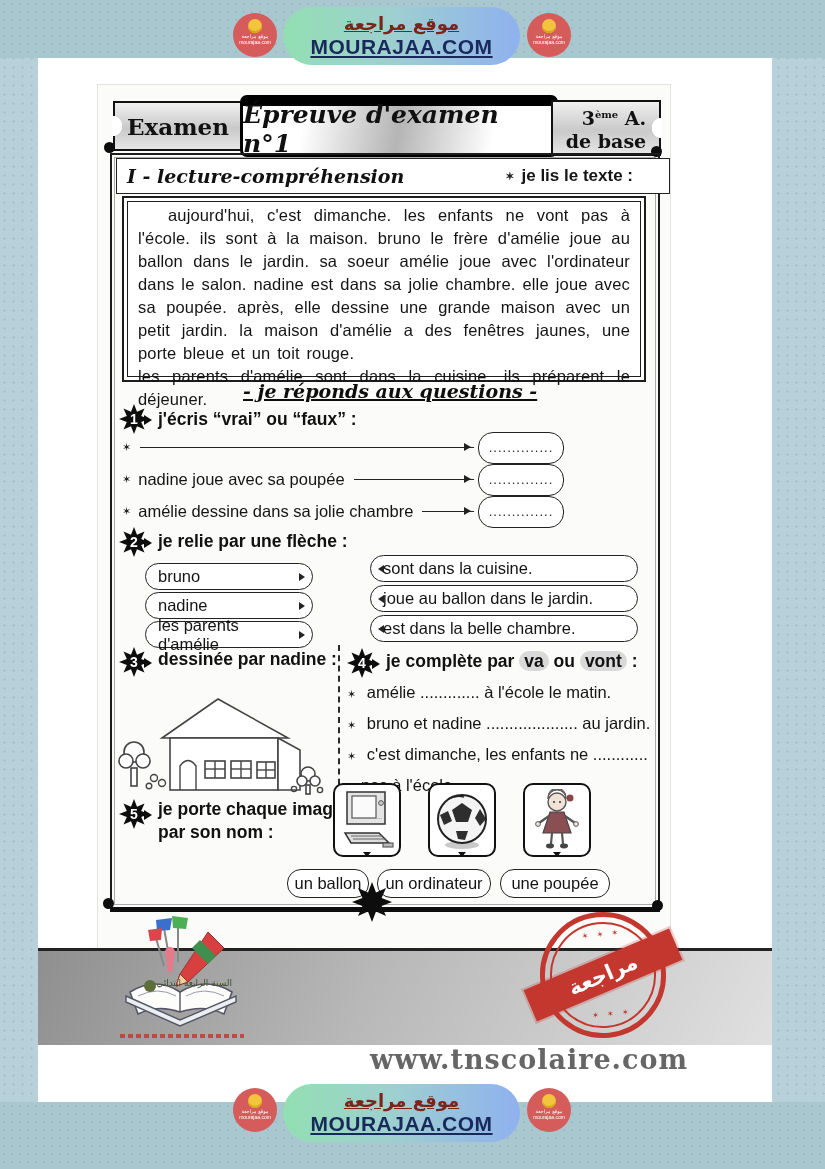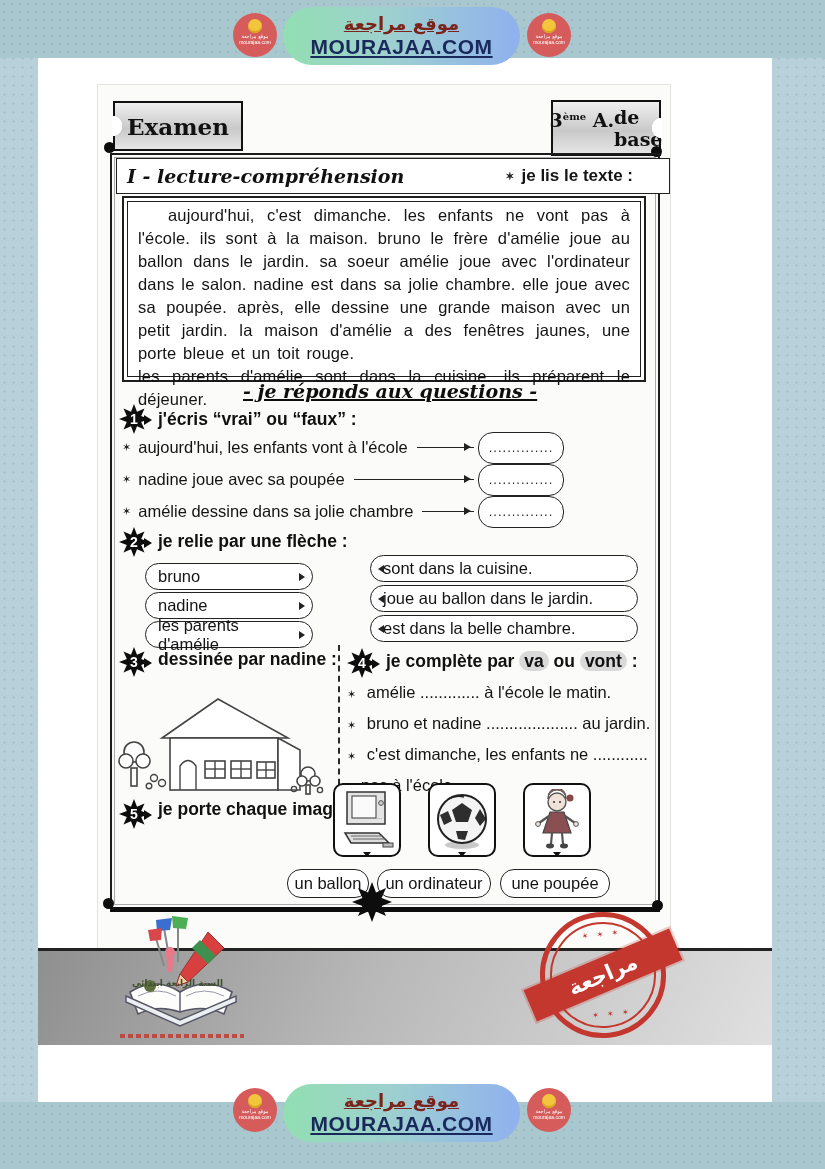--- a/index.html
+++ b/index.html
@@ -43,21 +43,21 @@
     width:18px;height:30px;background:radial-gradient(circle at left center,#fff 10px,transparent 10.5px);}
   .notch-r::after{content:"";position:absolute;right:-3px;top:50%;transform:translateY(-50%);
     width:18px;height:30px;background:radial-gradient(circle at right center,#fff 10px,transparent 10.5px);}
   .ribbon-left-label{font-family:"DejaVu Serif",serif;font-weight:bold;font-size:23px;color:#111;}
   .ribbon-center{background:#fff;border:3px solid #000;border-radius:7px;
     display:flex;align-items:center;justify-content:center;
     background-image:linear-gradient(180deg,#000 0 8px,rgba(0,0,0,0) 8px),
       linear-gradient(100deg,rgba(255,255,255,0) 20%,rgba(120,120,120,.55) 50%,rgba(255,255,255,0) 80%);}
   .ribbon-center-title{font-family:"DejaVu Serif",serif;font-style:italic;font-weight:bold;
     font-size:25px;color:#101010;padding-top:6px;}
-  .grade{display:flex;align-items:flex-start;line-height:22px;
+  .grade{display:flex;flex-direction:column;align-items:flex-end;line-height:22px;
     font-family:"DejaVu Serif",serif;font-weight:bold;font-size:19px;color:#111;}
   .grade sup{font-size:10px;}
   .corner-dot{width:11px;height:11px;border-radius:50%;background:#0d0d0d;}
 
   
   .exam-frame{border:2px solid #1c1c1c;border-bottom:5px solid #0d0d0d;background:transparent;}
   .exam-frame::before{content:"";position:absolute;inset:2px;border:1px solid #aaa;pointer-events:none;}
   .title-row{border:1.5px solid #222;display:flex;align-items:center;padding:0 10px;background:#fff;}
   .section-title{font-family:"DejaVu Serif",serif;font-style:italic;font-weight:bold;font-size:19px;color:#111;}
   .read-label{margin-left:auto;margin-right:26px;font-weight:bold;font-size:17px;color:#151515;display:flex;align-items:center;gap:7px;}
@@ -111,22 +111,22 @@
   .label-stad{border:1.7px solid #222;border-radius:14px;background:#fff;height:29px;box-sizing:border-box;
     display:flex;align-items:center;justify-content:center;font-size:16.5px;color:#141414;}
 
   .frame-star{width:40px;height:40px;background:#0d0d0d;
     clip-path:polygon(50% 0%,60% 26%,85% 15%,74% 40%,100% 50%,74% 60%,85% 85%,60% 74%,50% 100%,40% 74%,15% 85%,26% 60%,0% 50%,26% 40%,15% 15%,40% 26%);}
 
   
   .scan-band{background:linear-gradient(115deg,#8f8f8f 0%,#b8b8b8 45%,#e0e0e0 100%);
     border-top:3px solid #222;}
   .tn-logo{width:140px;height:126px;display:flex;flex-direction:column;align-items:center;}
-  .logo-cap{position:absolute;top:62px;left:20px;width:100px;text-align:left;
-    font-size:9px;color:#41502e;font-weight:bold;}
+  .logo-cap{position:absolute;top:62px;left:20px;width:100px;text-align:right;
+    font-size:9px;color:#41502e;font-weight:normal;}
   .logo-url-line{position:absolute;bottom:4px;left:8px;width:124px;height:4px;opacity:.85;
     background:repeating-linear-gradient(90deg,#c23a32 0 5px,transparent 5px 8px);}
   .stamp{width:126px;height:126px;transform:rotate(-6deg);}
   .stamp-ring{position:absolute;inset:0;border:5px solid #c4372e;border-radius:50%;}
   .stamp-ring::before{content:"";position:absolute;inset:5px;border:2px solid #c4372e;border-radius:50%;}
   .stamp-banner{position:absolute;left:-16px;top:46px;width:158px;height:34px;background:#c4372e;
     transform:rotate(-17deg);display:flex;align-items:center;justify-content:center;
     box-shadow:0 0 0 2px rgba(196,55,46,.25);}
   .stamp-text{color:#fff;font-weight:bold;font-size:21px;}
   .stamp-dots{position:absolute;color:#c4372e;font-size:8px;letter-spacing:3px;}
@@ -155,20 +155,23 @@
     <div class="logo-micro ar">موقع مراجعة</div>
     <div class="logo-micro">mourajaa.com</div>
   </div>
 
   <div class="page"></div>
   <div class="scan-paper"></div>
 
   <div class="abs z2 ribbon-box notch-l" style="left:113px;top:101px;width:126px;height:46px;">
     <span class="ribbon-left-label">Examen</span>
   </div>
+  <div class="abs z2 ribbon-center" style="left:240px;top:95px;width:312px;height:56px;">
+    <span class="ribbon-center-title">Épreuve d'examen n°1</span>
+  </div>
   <div class="abs z2 ribbon-box notch-r" style="left:551px;top:100px;width:106px;height:52px;">
     <div class="grade">
       <span><span>3</span><sup>ème</sup>&nbsp;<span>A.</span></span>
       <span>de base</span>
     </div>
   </div>
   <div class="abs z2 corner-dot" style="left:104px;top:142px;"></div>
   <div class="abs z2 corner-dot" style="left:651px;top:146px;"></div>
 
   <div class="abs z2 exam-frame" style="left:110px;top:153px;width:546px;height:752px;"></div>
@@ -188,21 +191,20 @@
 
   <div class="abs z2 questions-header" style="left:243px;top:380px;">- je réponds aux questions -</div>
 
   <div class="abs z2 badge-wrap" style="left:119px;top:404px;width:30px;height:30px;">
     <div class="badge">1</div>
   </div>
   <div class="abs z2 q-title" style="left:158px;top:408px;">j'écris “vrai” ou “faux” :</div>
   <div class="abs z2" style="left:122px;top:432px;width:442px;">
     <div class="q1-row">
       <span class="star-glyph">✶</span>
-      <span class="q1-text">aujourd'hui, les enfants vont à l'école</span>
       <span class="arrow-line"></span>
       <span class="ans-box">..............</span>
     </div>
     <div class="q1-row">
       <span class="star-glyph">✶</span>
       <span class="q1-text">nadine joue avec sa poupée</span>
       <span class="arrow-line"></span>
       <span class="ans-box">..............</span>
     </div>
     <div class="q1-row">
@@ -289,20 +291,21 @@
       <span>c'est dimanche, les enfants ne ............</span>
     </div>
     <div class="q4-line q4-indent">pas à l'école.</div>
   </div>
 
   <div class="abs z2 badge-wrap" style="left:119px;top:799px;width:30px;height:30px;">
     <div class="badge">5</div>
   </div>
   <div class="abs z2 q-title" style="left:158px;top:798px;width:200px;">
     <div>je porte chaque image</div>
+    <div>par son nom :</div>
   </div>
 
   <div class="abs z2 img-box" style="left:333px;top:783px;">
     <svg width="56" height="62" viewBox="0 0 56 62">
       <rect x="8" y="3" width="38" height="32" fill="#e4e4e4" stroke="#333" stroke-width="1.5"></rect>
       <rect x="13" y="7" width="24" height="22" fill="#fafafa" stroke="#555" stroke-width="1.2"></rect>
       <circle cx="42" cy="14" r="2.4" fill="#ccc" stroke="#555" stroke-width="1"></circle>
       <text x="38" y="30" font-size="6" fill="#333">...</text>
       <polygon points="6,44 40,44 50,54 12,54" fill="#ddd" stroke="#333" stroke-width="1.5"></polygon>
       <line x1="12" y1="47" x2="44" y2="47" stroke="#666" stroke-width="1"></line>
@@ -375,20 +378,21 @@
 
   <div class="abs stamp" style="left:540px;top:912px;z-index:3;">
     <div class="stamp-ring"></div>
     <span class="stamp-dots" style="left:46px;top:18px;">✶ ✶ ✶</span>
     <div class="stamp-banner">
       <span class="stamp-text ar">مراجعة</span>
     </div>
     <span class="stamp-dots" style="left:48px;top:98px;">✶ ✶ ✶</span>
   </div>
 
+  <div class="abs site-url" style="left:370px;top:1044px;z-index:3;">www.tnscolaire.com</div>
 
   <div class="strip strip-bottom"></div>
   <div class="abs logo-circle" style="left:233px;top:1088px;">
     <div class="logo-dot"></div>
     <div class="logo-micro ar">موقع مراجعة</div>
     <div class="logo-micro">mourajaa.com</div>
   </div>
   <a class="abs pill" style="left:283px;top:1084px;">
     <span class="pill-ar">موقع مراجعة</span>
     <span class="pill-domain">MOURAJAA.COM</span>

